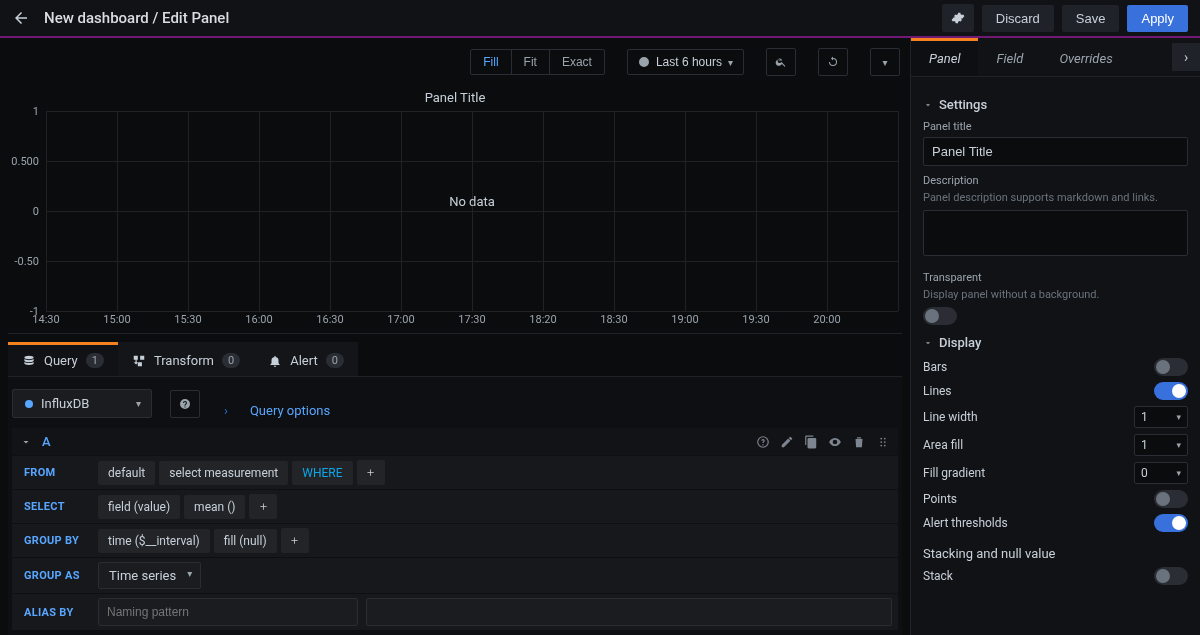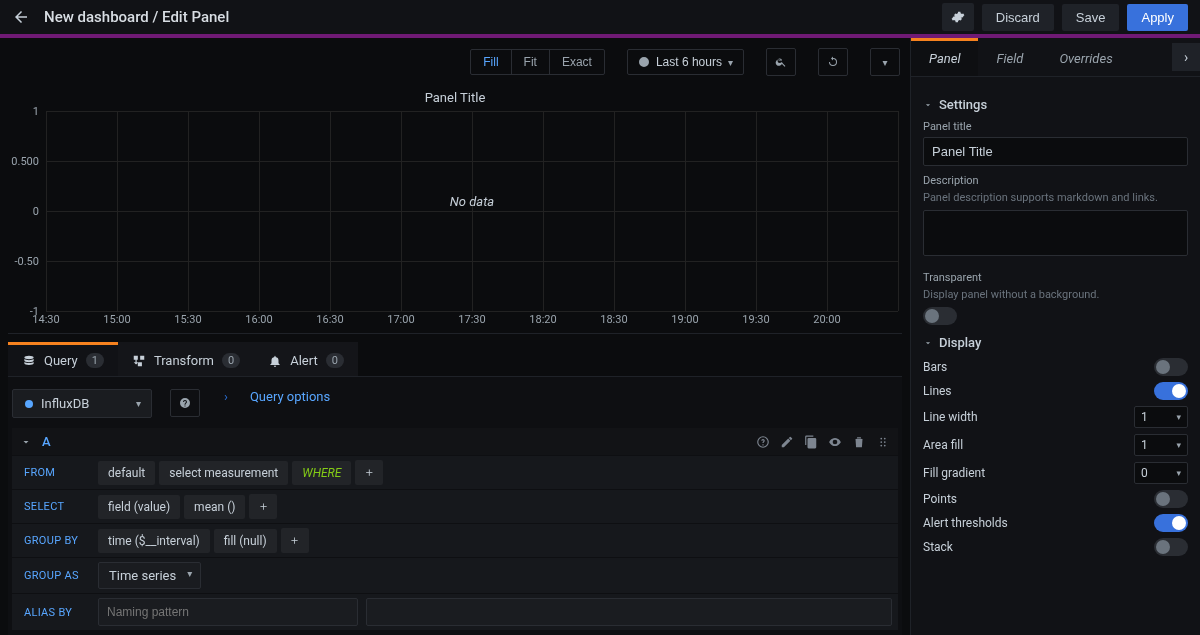--- a/index.html
+++ b/index.html
@@ -11,21 +11,21 @@
   width: 1200px;
   height: 635px;
   overflow: hidden;
 }
 .topbar {
   height: 38px;
   background: #111216;
   display: flex;
   align-items: center;
   padding: 0 12px;
-  border-bottom: 4px solid #701a75;
+  border-bottom: 2px solid #701a75;
   justify-content: space-between;
 }
 .topbar-left { display:flex; align-items:center; gap:14px; }
 .back-arrow { width:18px; height:18px; cursor:pointer; fill:#c7d0d9; }
 .title { font-size: 15px; font-weight: 500; color:#d8dde3; }
 .topbar-right { display:flex; align-items:center; gap:8px; }
 .btn { background:#1f2228; border:none; color:#c7d0d9; padding:6px 14px; border-radius:2px; font-size:13px; cursor:pointer; }
 .btn-primary { background:#3871dc; color:#fff; }
 .btn-icon { background:#1f2228; border:none; color:#c7d0d9; width:32px; height:28px; border-radius:2px; display:flex; align-items:center; justify-content:center; cursor:pointer; }
 
@@ -42,48 +42,48 @@
 .sq-btn { width:30px; height:28px; border:1px solid #2a2d33; background:transparent; color:#9aa4ad; display:flex; align-items:center; justify-content:center; cursor:pointer; border-radius:2px;}
 
 .chart-area { border-bottom:1px solid #1f2228; padding-bottom:4px; margin-bottom:8px; }
 .chart-title { text-align:center; color:#c7d0d9; font-size:13px; margin:6px 0 6px; }
 .chart { position:relative; height:200px; }
 .y-axis { position:absolute; left:0; top:0; bottom:0; width:35px; }
 .y-tick { position:absolute; right:4px; font-size:11px; color:#9aa4ad; transform:translateY(-50%);}
 .plot { position:absolute; left:38px; right:4px; top:0; bottom:0; }
 .grid-line { position:absolute; left:0; right:0; border-top:1px solid #222; }
 .grid-vline { position:absolute; top:0; bottom:0; border-left:1px solid #222; }
-.no-data { position:absolute; top:45%; left:50%; transform:translate(-50%,-50%); color:#c7d0d9; font-size:13px;font-style:italic;}
+.no-data { position:absolute; top:45%; left:50%; transform:translate(-50%,-50%); color:#c7d0d9; font-size:13px;}
 .x-axis { position:relative; margin-left:38px; margin-right:4px; height:18px; }
 .x-tick { position:absolute; font-size:11px; color:#9aa4ad; transform:translateX(-50%); top:2px; }
 
 .q-tabs { display:flex; gap:0; border-bottom:1px solid #1f2228; }
 .q-tab { display:flex; align-items:center; gap:8px; padding:8px 14px; background:#141519; border-top:3px solid transparent; cursor:pointer; font-size:13px;}
 .q-tab.active { border-top:3px solid #f6821f; background:#111216;}
 .q-badge { background:#2a2d33; padding:1px 6px; border-radius:8px; font-size:11px; color:#9aa4ad;}
 .q-tab svg{width:14px;height:14px;fill:#c7d0d9;}
 
 .q-body { flex:1; overflow:auto; background:#0e0f12; padding:8px 0;}
-.ds-row { display:flex; align-items:flex-start; gap:18px; padding:4px 4px 10px;}
+.ds-row { display:flex; align-items:flex-end; gap:18px; padding:4px 4px 10px;}
 .ds-select { background:#1a1c20; border:1px solid #2a2d33; border-radius:2px; padding:6px 10px; display:flex; align-items:center; gap:6px; width:140px; justify-content:space-between; cursor:pointer;}
 .q-options { color:#58a6ff; font-size:13px; display:flex; align-items:center; gap:6px; cursor:pointer;}
 .q-meta { margin-left:auto; color:#6a737d; font-size:12px; display:flex; align-items:center; gap:14px;}
 .q-insp { background:#1f2228; color:#c7d0d9; padding:6px 12px; border:none; border-radius:2px; cursor:pointer;}
 
 .query-block { background:#121316; margin:0 4px;}
 .query-head { display:flex; align-items:center; padding:6px 8px; gap:10px;}
 .q-letter { color:#58a6ff; font-weight:500;}
 .q-actions { margin-left:auto; display:flex; gap:10px; }
 .q-actions svg{width:14px;height:14px;fill:#7d8590;cursor:pointer;}
 .query-rows { background:#16181c;}
 .q-row { display:flex; align-items:center; padding:4px 6px; border-top:1px solid #0e0f12;}
-.q-label { width:80px; color:#58a6ff; font-size:11px; font-weight:400; letter-spacing:.3px; padding-left:6px;}
+.q-label { width:80px; color:#58a6ff; font-size:11px; font-weight:700; letter-spacing:.3px; padding-left:6px;}
 .q-capsules { display:flex; gap:4px; align-items:center;}
 .cap { background:#222428; padding:5px 10px; font-size:12px; color:#c7d0d9; border-radius:2px;}
-.cap.blue{color:#84cc16;font-style:italic;}
+.cap.blue{color:#0ea5e9;}
 .cap-plus { background:#222428; padding:4px 8px; cursor:pointer;}
 .alias-input{ background:#1a1c20; border:1px solid #2a2d33; padding:6px 8px; font-size:12px; color:#c7d0d9; width:260px; border-radius:2px;}
 .select-cap { background:#1a1c20; border:1px solid #2a2d33; padding:5px 24px 5px 10px; font-size:13px; color:#c7d0d9; border-radius:2px; position:relative;}
 .select-cap::after{content:"▾"; position:absolute; right:8px; color:#9aa4ad; font-size:10px;}
 
 .add-row{display:flex; gap:10px; padding:14px 4px;}
 
 .r-tabs{display:flex; border-bottom:1px solid #1f2228; align-items:center;}
 .r-tab{flex:0 0 auto; padding:10px 18px; font-size:13px; color:#9aa4ad; cursor:pointer; border-top:3px solid transparent;font-style:italic;}
 .r-tab.active{color:#c7d0d9; border-top:3px solid #f6821f;background:#0e0f12;}
@@ -394,19 +394,20 @@
         </div>
       <div class="opt-row">
           <span class="opt-label">Points</span>
           <div class="toggle"></div>
         </div>
       <div class="opt-row">
           <span class="opt-label">Alert thresholds</span>
           <div class="toggle on"></div>
         </div>
 
+      <div class="sub-head">Stacking and null value</div>
       <div class="opt-row">
           <span class="opt-label">Stack</span>
           <div class="toggle"></div>
         </div>
     </div>
   </div>
 </div>
 
 </body></html>

